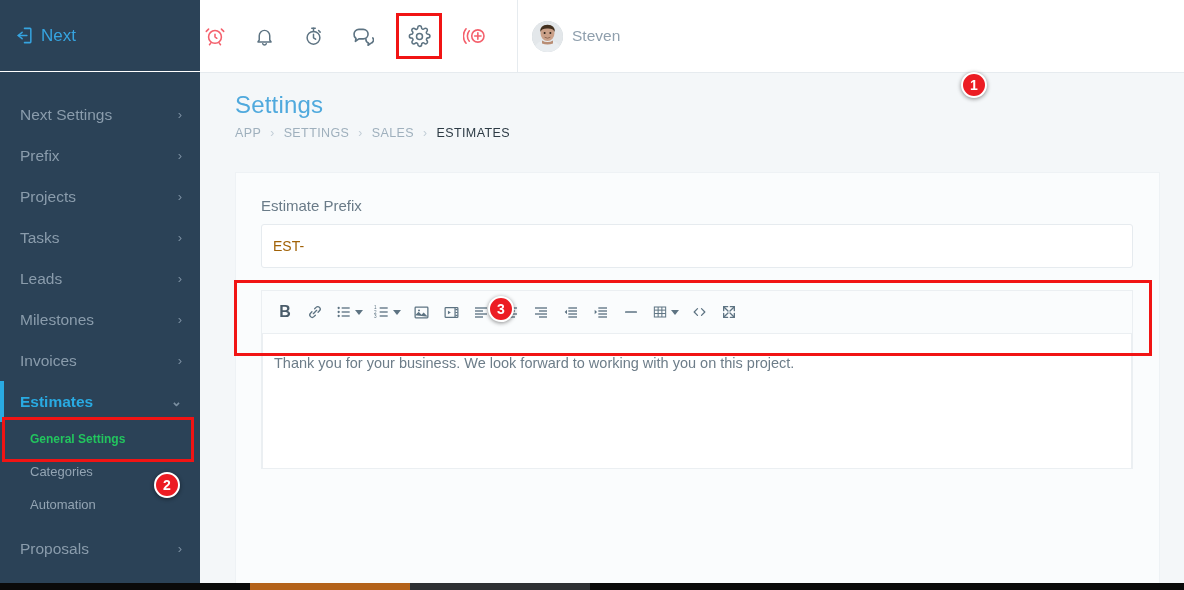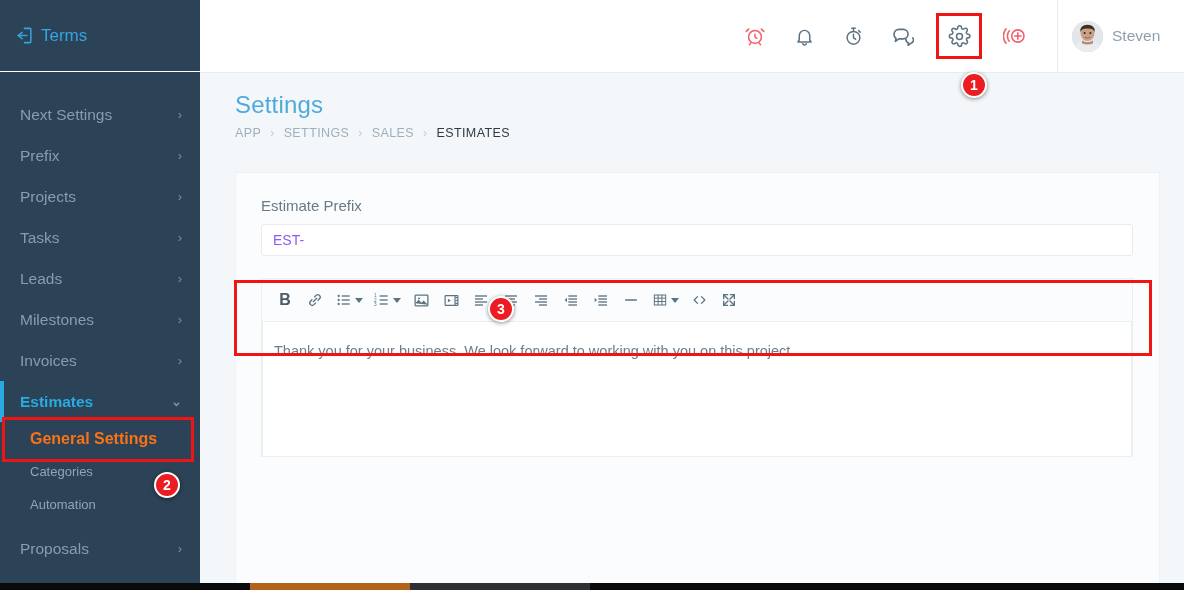--- a/index.html
+++ b/index.html
@@ -37,29 +37,29 @@
   .nav-item.active { color: #29aae2; font-weight: bold; background: #2b4257; }
   .nav-item.active::before {
     content: ""; position: absolute; left: 0; top: 0;
     width: 4px; height: 100%; background: #29aae2;
   }
   .nav-sub {
     display: flex; align-items: center;
     height: 33px; padding-left: 30px;
     color: #93a4b3; font-size: 13px; cursor: pointer;
   }
-  .nav-sub.current { color: #f97316; font-weight: bold; font-size: 16px; }
+  .nav-sub.current { color: #22c55e; font-weight: bold; font-size: 12px; }
 
   
   .topbar {
     position: absolute; left: 200px; top: 0;
     width: 984px; height: 73px;
     background: #ffffff;
     border-bottom: 1px solid #e6ebef;
-    display: flex; align-items: center; justify-content: flex-end;
+    display: flex; align-items: center; justify-content: flex-start;
   }
   .icon-row { display: flex; align-items: center; gap: 19px; padding-right: 26px; }
   .tb-icon {
     width: 30px; height: 30px;
     display: flex; align-items: center; justify-content: center;
     cursor: pointer;
   }
   .tb-icon.boxed {
     width: 46px; height: 46px;
     border: 3px solid #f11414;
@@ -104,24 +104,24 @@
     border: 1px solid #eef2f5;
     border-bottom: none;
   }
   .field-wrap { padding: 24px 25px 0 25px; }
   .field-label {
     color: #6a7b88; font-size: 15px; margin-bottom: 10px;
     display: flex; align-items: center; gap: 7px;
   }
   .info-icon { width: 14px; height: 14px; display: block; cursor: pointer; }
   .text-input {
-    display: block; width: 872px; height: 32px;
+    display: block; width: 872px; height: 44px;
     border: 1px solid #e6ebef; border-radius: 3px;
     background: #ffffff;
-    color: #8b5cf6; font-size: 14px;
+    color: #a16207; font-size: 14px;
     padding: 0 11px;
     font-family: "Liberation Sans", sans-serif;
     outline: none;
   }
 
   
   .hl-box {
     position: absolute; left: 234px; top: 280px;
     width: 918px; height: 76px;
     border: 3px solid #f11414;
@@ -192,21 +192,21 @@
 
     <div class="exit-bar">
       <div class="exit-btn">
         <span>
           <svg class="exit-icon" viewBox="0 0 24 24" fill="none" stroke="#36a4e0" stroke-width="1.9" stroke-linecap="round" stroke-linejoin="round">
             <path d="M12 3h7a1 1 0 0 1 1 1v16a1 1 0 0 1-1 1h-7"></path>
             <path d="M9 8l-5 4 5 4"></path>
             <path d="M4 12h11"></path>
           </svg>
         </span>
-        <span class="exit-label">Terms</span>
+        <span class="exit-label">Next</span>
       </div>
     </div>
 
     <div class="nav">
 
       <div class="nav-item">
         <span>Next Settings</span>
         <span class="chev">›</span>
       </div>
 

